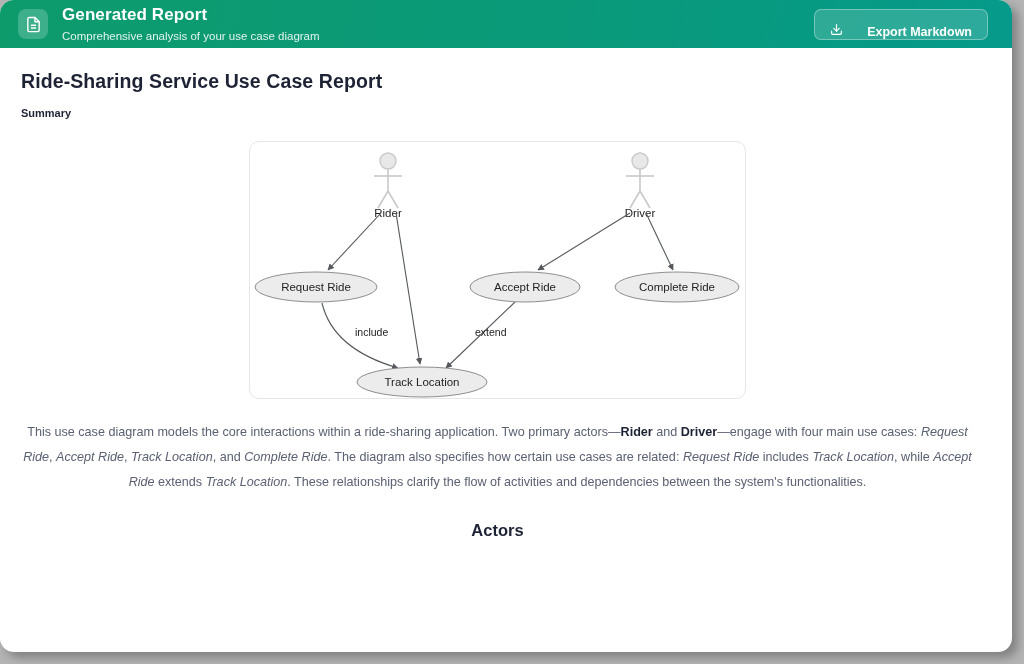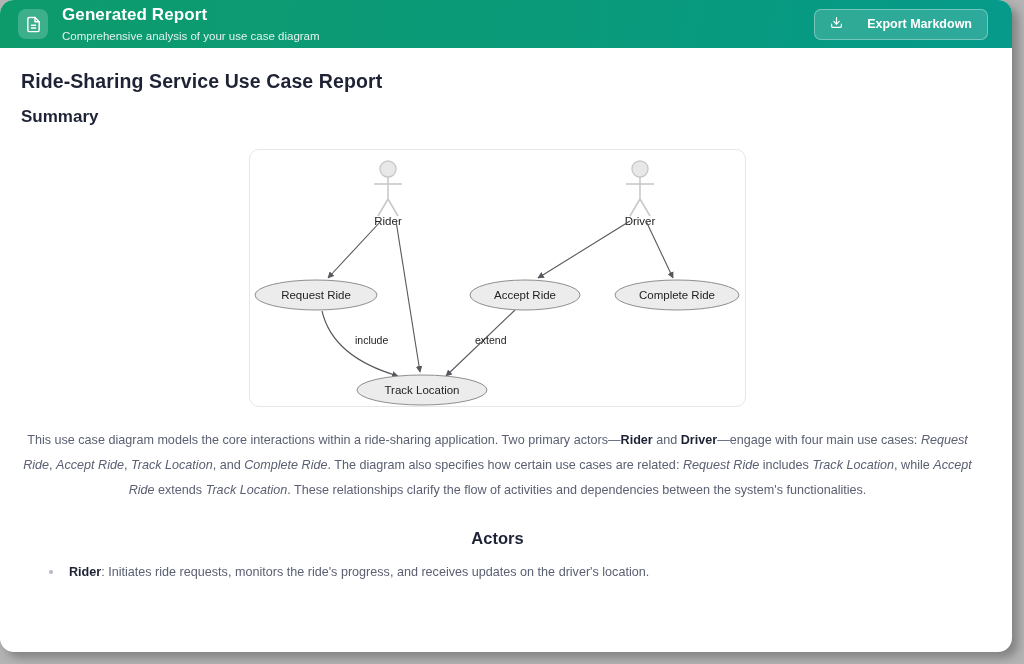--- a/index.html
+++ b/index.html
@@ -62,21 +62,21 @@
   }
   .header-subtitle {
     color: rgba(255,255,255,0.88);
     font-size: 11.5px;
     line-height: 16px;
     margin-top: 3px;
   }
 
   #export-markdown-button {
     display: flex;
-    align-items: center;
+    align-items: flex-end;
     gap: 24px;
     height: 31px;
     padding: 0 15px;
     border-radius: 7px;
     background: rgba(255,255,255,0.16);
     border: 1px solid rgba(255,255,255,0.34);
     color: #ffffff;
     font-size: 12.5px;
     font-weight: bold;
     cursor: pointer;
@@ -91,21 +91,21 @@
   }
 
   #report-title {
     font-size: 19.5px;
     font-weight: bold;
     color: #1e2235;
     letter-spacing: .1px;
     margin: 0;
   }
   #summary-heading {
-    font-size: 17px;
+    font-size: 11px;
     font-weight: bold;
     color: #1e2235;
     margin: 14px 0 1px 0;
   }
 
   
   #diagram-container {
     margin: 22px auto 0 auto;
     width: 497px;
     height: 258px;
@@ -260,17 +260,16 @@
           <text class="uml-label" x="172" y="244">Track Location</text>
         </g>
       </svg>
     </div>
 
     <p id="summary-paragraph"><span>This use case diagram models the core interactions within a ride-sharing application. Two primary actors—</span><b>Rider</b><span> and </span><b>Driver</b><span>—engage with four main use cases: </span><i>Request Ride</i><span>, </span><i>Accept Ride</i><span>, </span><i>Track Location</i><span>, and </span><i>Complete Ride</i><span>. The diagram also specifies how certain use cases are related: </span><i>Request Ride</i><span> includes </span><i>Track Location</i><span>, while </span><i>Accept Ride</i><span> extends </span><i>Track Location</i><span>. These relationships clarify the flow of activities and dependencies between the system's functionalities.</span></p>
 
     <h2 id="actors-heading">Actors</h2>
 
     <ul id="actors-list">
-      <li><b>Rider</b><span>: </span><span>Initiates ride requests, monitors the ride's progress, and receives updates on the driver's location.</span></li>
     </ul>
 
   </div>
 </div>
 
 </body></html>

